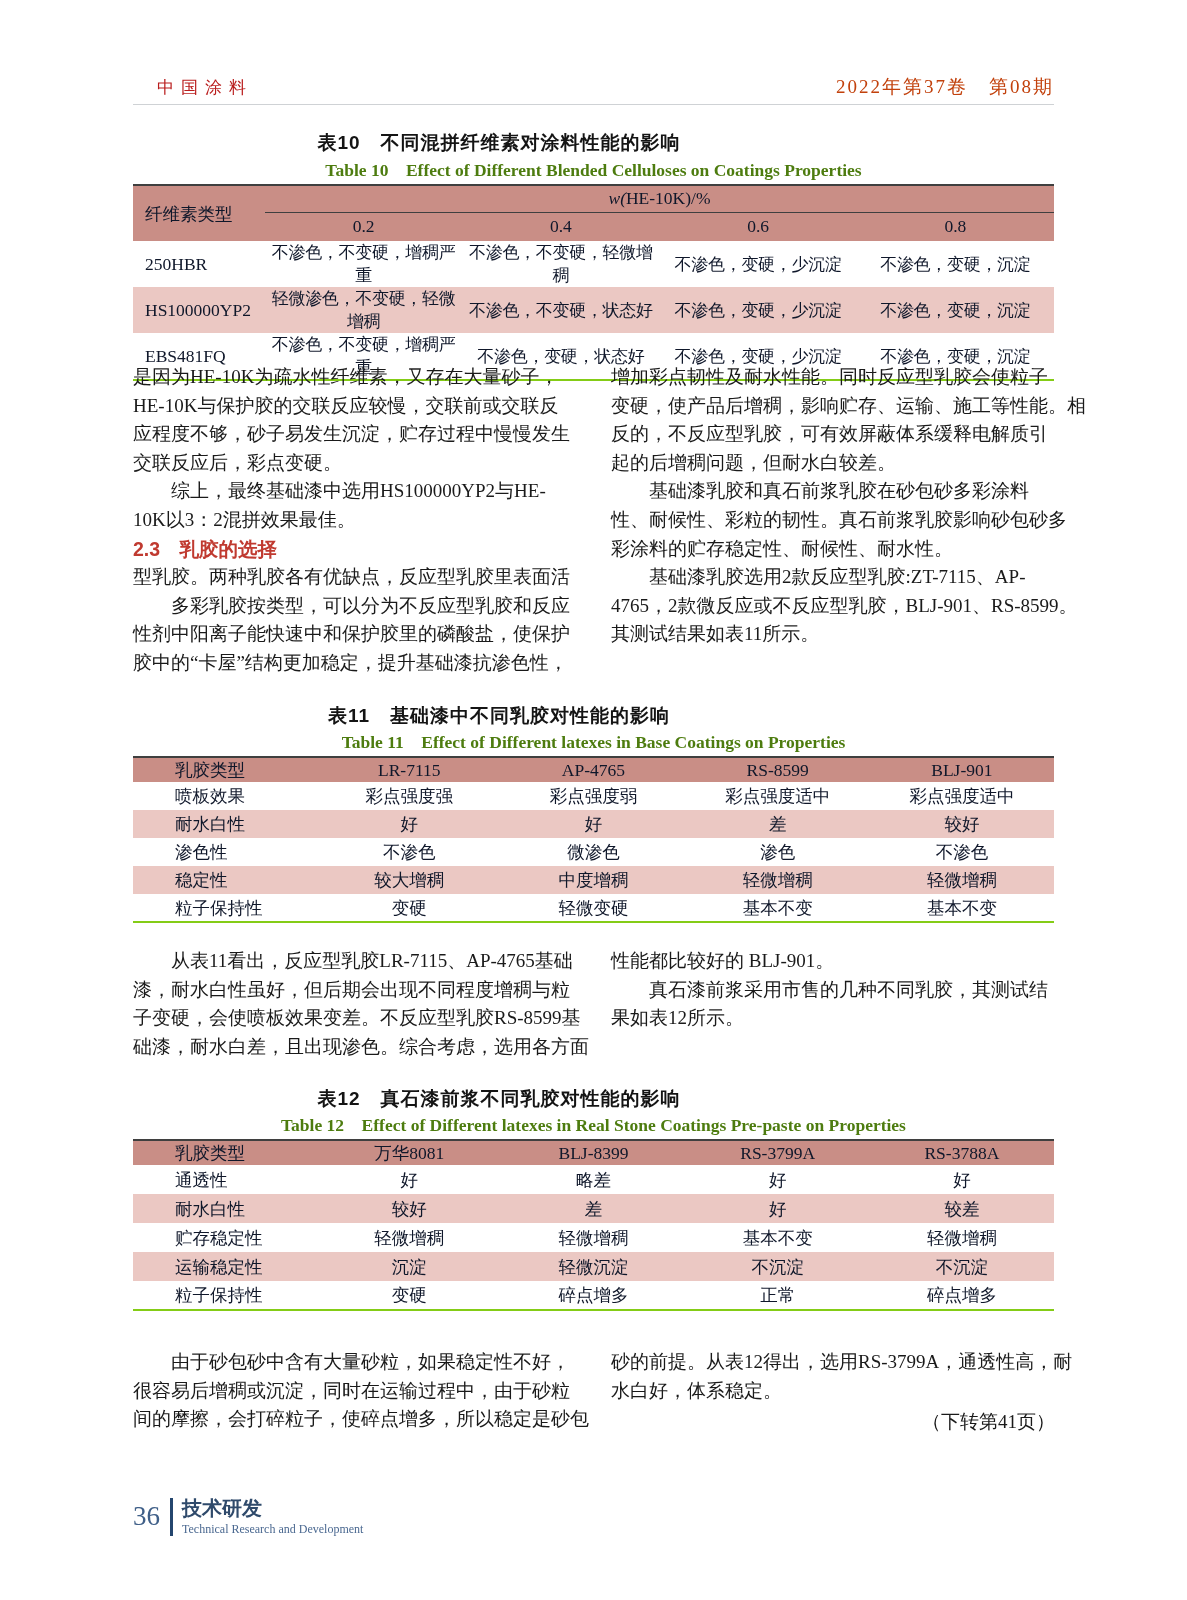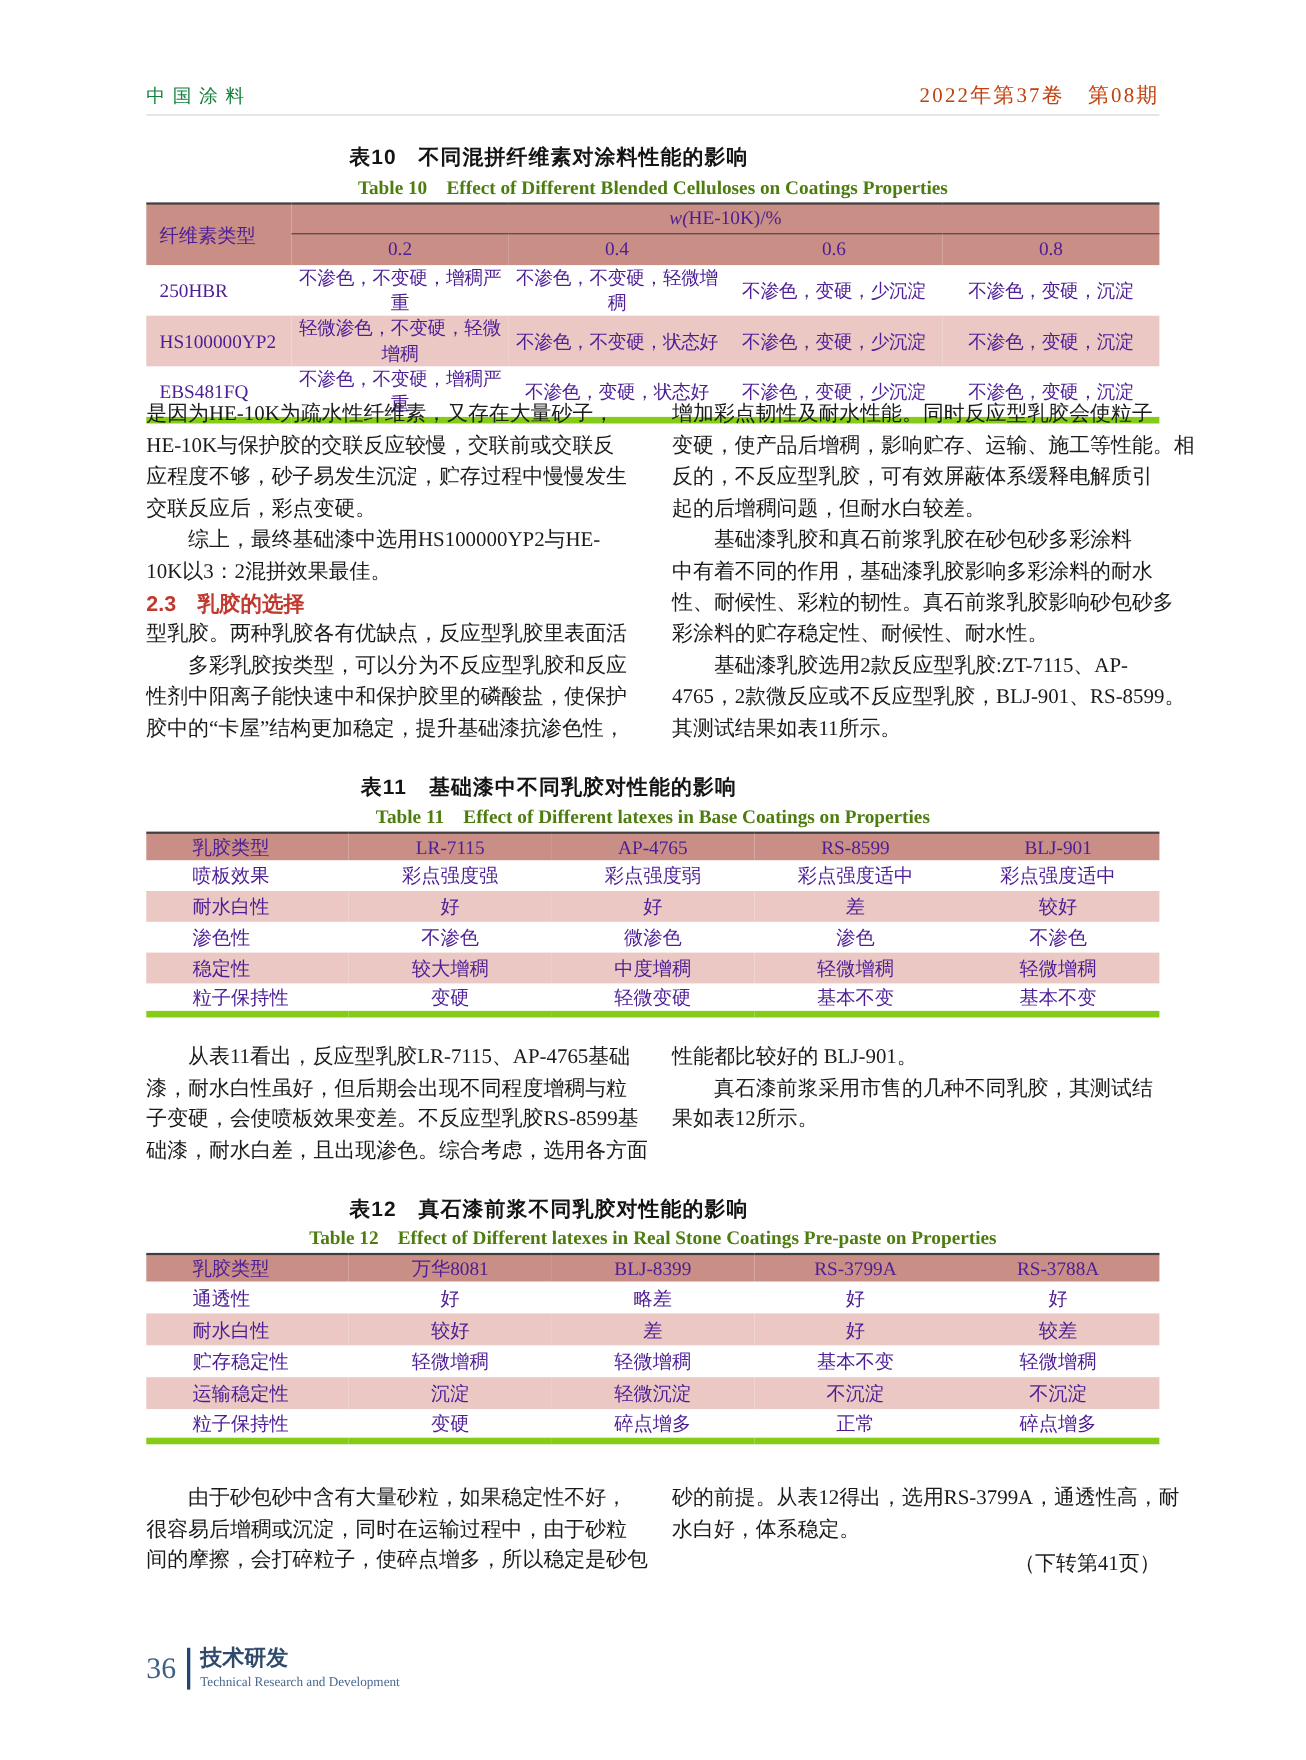--- a/index.html
+++ b/index.html
@@ -2,35 +2,35 @@
 <html><head>
 <meta charset="utf-8">
 <style>
   * { margin:0; padding:0; box-sizing:border-box; }
   html,body { background:#ffffff; }
   body { font-family:"Liberation Serif","DejaVu Serif",serif; color:#1c1c1c; }
   .page { position:relative; width:1187px; height:1600px; background:#ffffff; overflow:hidden; }
 
   
   .page-header { position:absolute; left:133px; width:921px; top:74px; display:flex; justify-content:space-between; align-items:baseline; }
-  .journal-name { font-size:17px; color:#15803d; letter-spacing:7px; }
+  .journal-name { font-size:17px; color:#b91c1c; letter-spacing:7px;margin-left:24px; }
   .issue-info  { font-size:19px; color:#c2410c; letter-spacing:2px; }
   .header-rule { position:absolute; left:133px; width:921px; top:104px; border-top:1px solid #cfd2d5; }
 
   
   .tbl-title-cn { position:absolute; left:0; width:998px; text-align:center;
                   font-family:"Liberation Sans","DejaVu Sans",sans-serif; font-weight:bold;
                   font-size:19px; color:#141414; letter-spacing:1px; }
   .tbl-title-en { position:absolute; left:0; width:1187px; text-align:center;
                   font-weight:bold; font-size:17.5px; color:#4d7c0f; }
 
   
   table.ctable { position:absolute; left:133px; width:921px; border-collapse:collapse; table-layout:fixed;
-                 font-size:17.5px; color:#4c1d95;
-                 border-top:2px solid #3f3f3f; border-bottom:6px solid #84cc16; }
+                 font-size:17.5px; color:#0f172a;
+                 border-top:2px solid #3f3f3f; border-bottom:2px solid #84cc16; }
   table.ctable thead th { background:#c98e86; font-weight:normal; }
   table.ctable tbody tr:nth-child(even) th,
   table.ctable tbody tr:nth-child(even) td { background:#ebc8c3; }
   table.ctable th, table.ctable td { font-weight:normal; text-align:center; vertical-align:middle; padding:0 2px; }
   th.rowlabel { text-align:left !important; }
 
   
   #table10 col.c-label { width:132px; }
   #table10 thead tr.group-row th { height:27px; }
   #table10 thead tr.pct-row th { height:29px; }
@@ -139,21 +139,20 @@
         <div>胶中的“卡屋”结构更加稳定，提升基础漆抗渗色性，</div>
       </div>
   </div>
   <div class="textcol col-right" style="top:363px;">
     <div>
         <div>增加彩点韧性及耐水性能。同时反应型乳胶会使粒子</div>
         <div>变硬，使产品后增稠，影响贮存、运输、施工等性能。相</div>
         <div>反的，不反应型乳胶，可有效屏蔽体系缓释电解质引</div>
         <div>起的后增稠问题，但耐水白较差。</div>
         <div>　　基础漆乳胶和真石前浆乳胶在砂包砂多彩涂料</div>
-        <div>中有着不同的作用，基础漆乳胶影响多彩涂料的耐水</div>
         <div>性、耐候性、彩粒的韧性。真石前浆乳胶影响砂包砂多</div>
         <div>彩涂料的贮存稳定性、耐候性、耐水性。</div>
         <div>　　基础漆乳胶选用2款反应型乳胶:ZT-7115、AP-</div>
         <div>4765，2款微反应或不反应型乳胶，BLJ-901、RS-8599。</div>
         <div>其测试结果如表11所示。</div>
       </div>
   </div>
 
   <div class="tbl-title-cn" style="top:703px;">表11　基础漆中不同乳胶对性能的影响</div>
   <div class="tbl-title-en" style="top:730px;">Table 11　Effect of Different latexes in Base Coatings on Properties</div>

